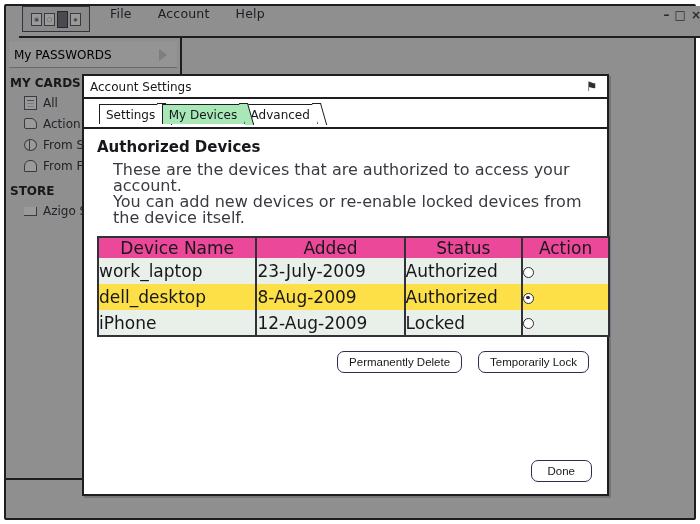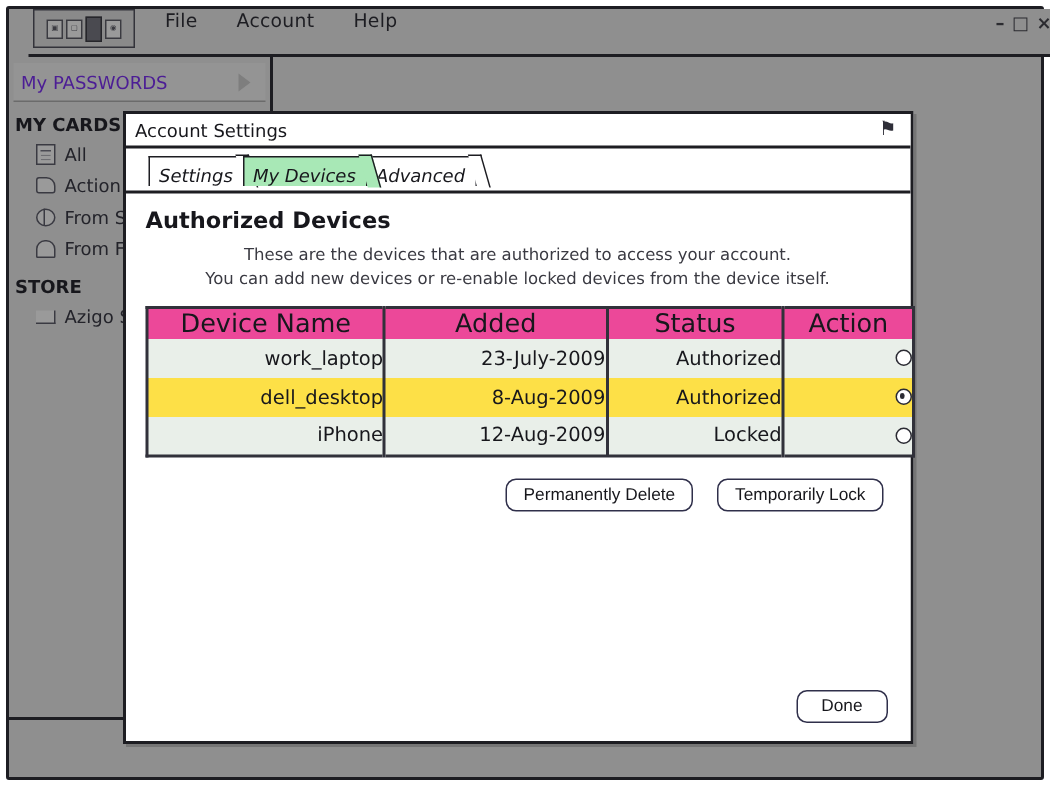--- a/index.html
+++ b/index.html
@@ -73,21 +73,21 @@
   }
   #passwords-header {
     position: relative;
     height: 26px;
     margin: 4px 3px 0 3px;
     background: #949494;
     border-bottom: 1.5px solid #6b6b6b;
     display: flex; align-items: center;
   }
   #passwords-header .label {
-    font-size: 12px; color: #4c1d95;
+    font-size: 12px; color: #000000;
     margin-left: 5px;
   }
   #passwords-arrow {
     position: absolute; right: 10px; top: 7px;
     width: 0; height: 0;
     border-left: 8px solid #7e7e7e;
     border-top: 6px solid transparent;
     border-bottom: 6px solid transparent;
   }
 
@@ -183,27 +183,26 @@
     height: 22px;
     margin-top: 3px;
     padding-left: 15px;
     display: flex; align-items: flex-end;
   }
   .tab {
     position: relative;
     height: 20px;
     padding: 0 7px 0 6px;
     font-size: 12px; color: #17171c;
-    display: flex; align-items: flex-end;
+    display: flex; align-items: center;
     border: 1.6px solid #1d1d22;
     border-bottom: none;
     background: #ffffff;
     margin-right: -1.6px;
     transform: skewX(0deg);
-    font-style: italic;
   }
   .tab .tab-slant {
     position: absolute;
     right: -7px; top: -1.6px;
     width: 9px; height: 21.6px;
     background: inherit;
     border-right: 1.6px solid #1d1d22;
     transform: skewX(16deg);
     border-top: 1.6px solid #1d1d22;
     z-index: 0;
@@ -218,46 +217,45 @@
     left: 0; right: 0; top: 51px; bottom: 0;
     border-top: 2px solid #1d1d22;
     background: #ffffff;
     padding: 9px 14px 0 13px;
   }
   #panel-heading {
     font-size: 15px; font-weight: bold; color: #17171c;
     margin-bottom: 6px;
   }
   .panel-desc {
-    font-size: 11px; color: #3a3a42;
-    margin-left: 0;
+    font-size: 16px; color: #3a3a42;
+    margin-left: 16px;
     line-height: 16px;
-    text-align: center;
   }
 
   
   #devices-table {
     margin-top: 10px;
     width: 513px;
     border: 2px solid #31313a;
     border-collapse: collapse;
     table-layout: fixed;
   }
   #devices-table th {
     background: #ec4899;
     font-size: 17px; font-weight: normal; color: #17171c;
     height: 21px;
     border-right: 2px solid #31313a;
     text-align: center;
   }
   #devices-table th:last-child { border-right: none; }
   #devices-table td {
     height: 26px;
-    font-size: 13px; color: #17171c;
-    text-align: right;
+    font-size: 17px; color: #17171c;
+    text-align: left;
     border-right: 2px solid #31313a;
   }
   #devices-table td:last-child { border-right: none; }
   #devices-table tbody tr.odd td { background: #e9efe9; }
   #devices-table tbody tr.even td { background: #fde047; }
 
   .radio {
     display: inline-block;
     width: 11px; height: 11px;
     border: 1.8px solid #2b2b33;

